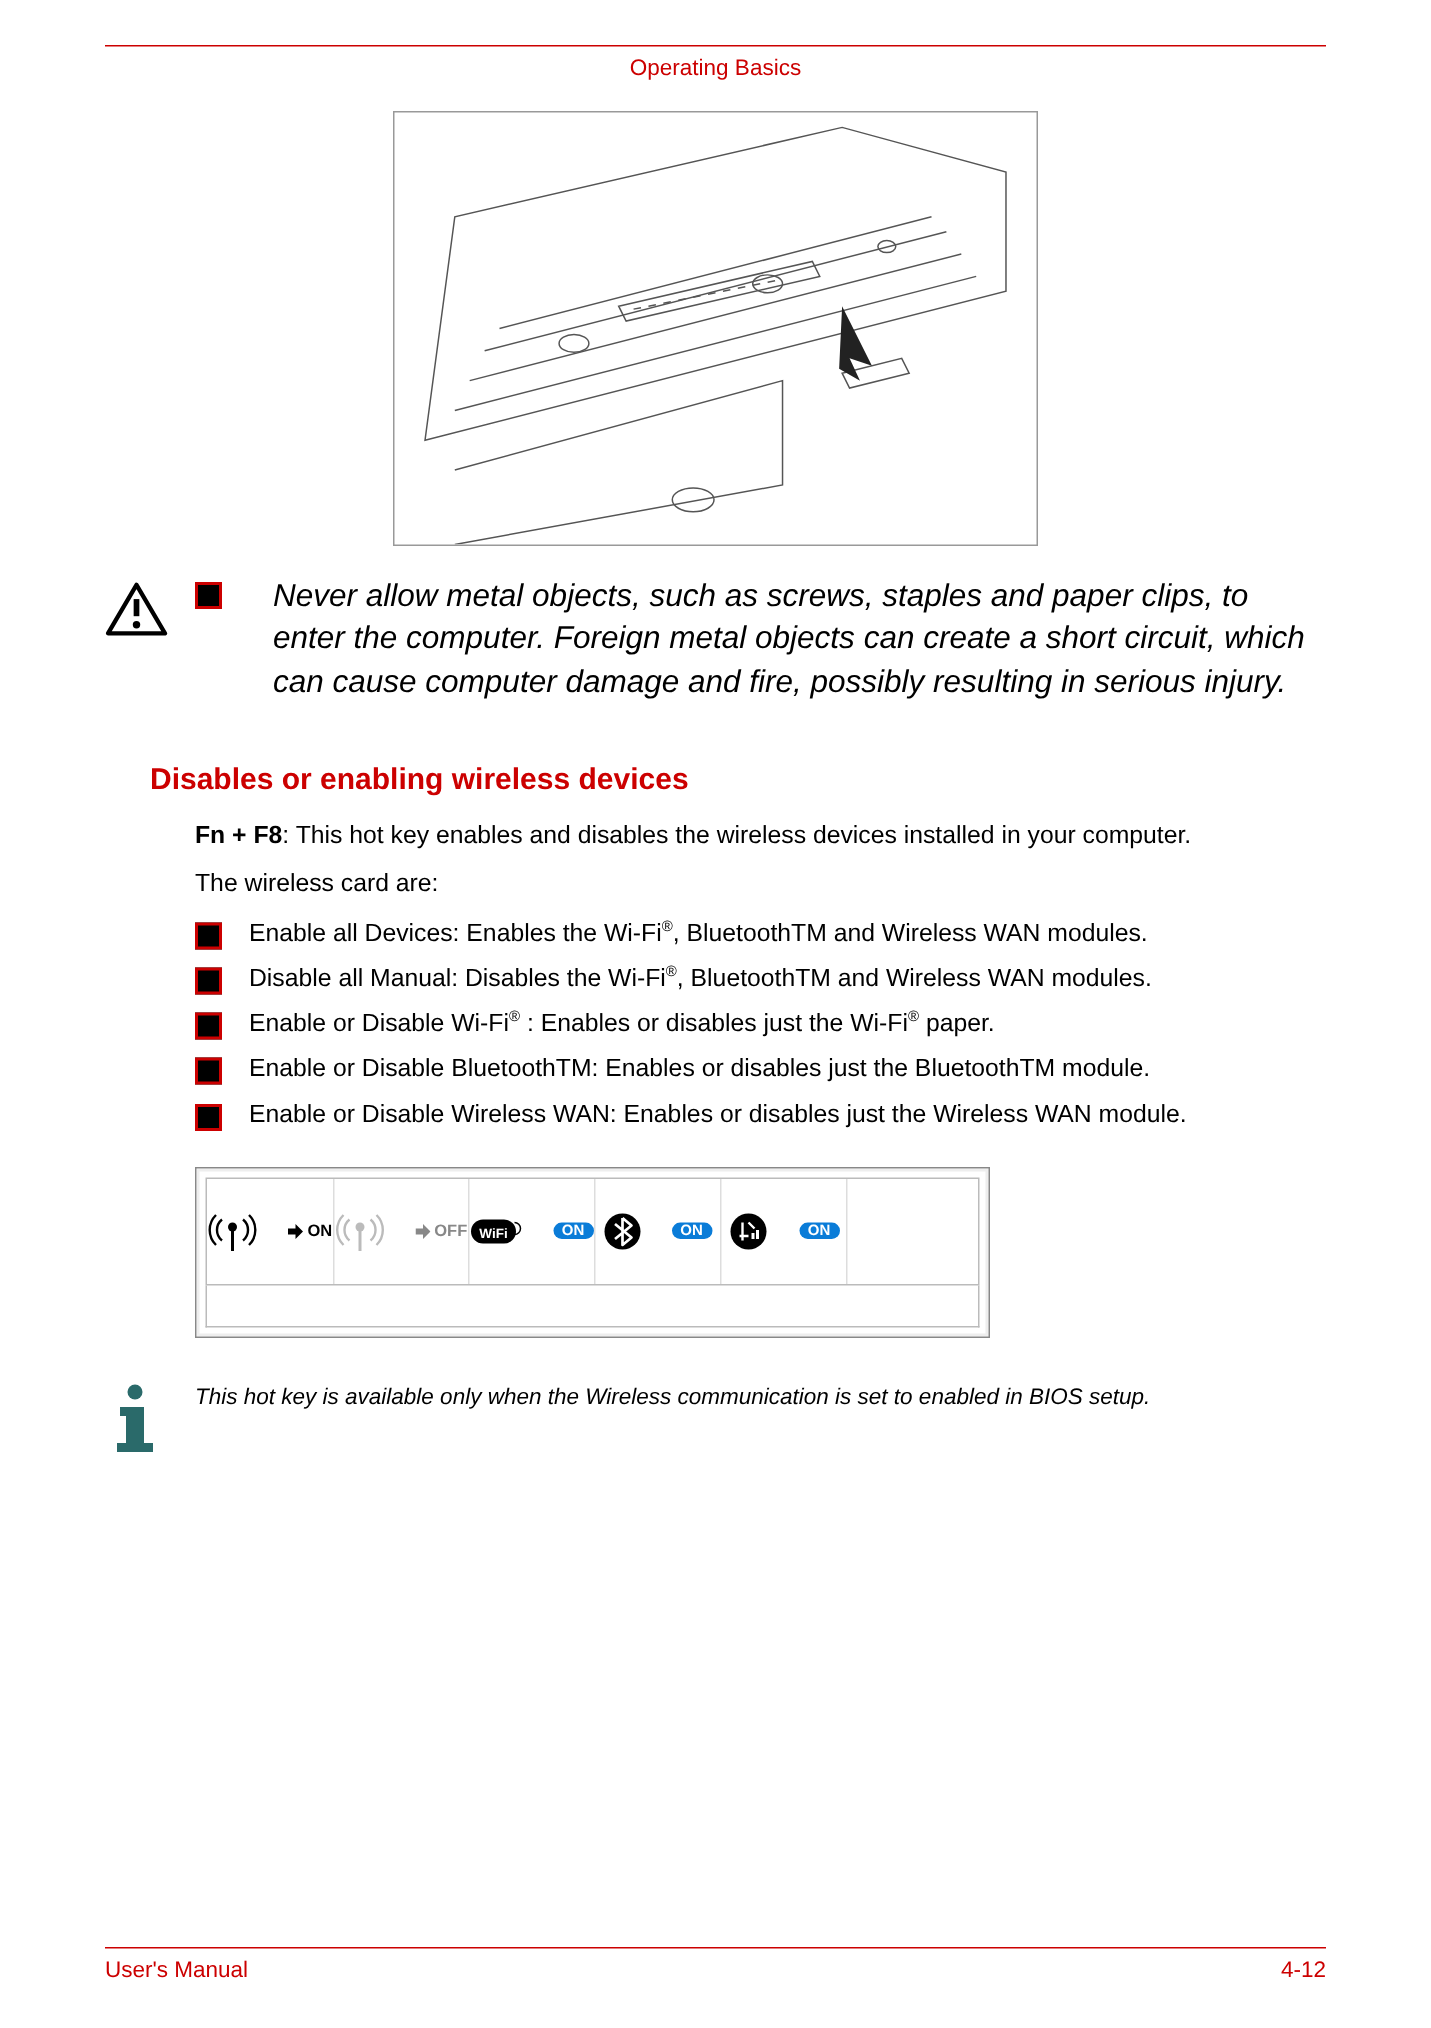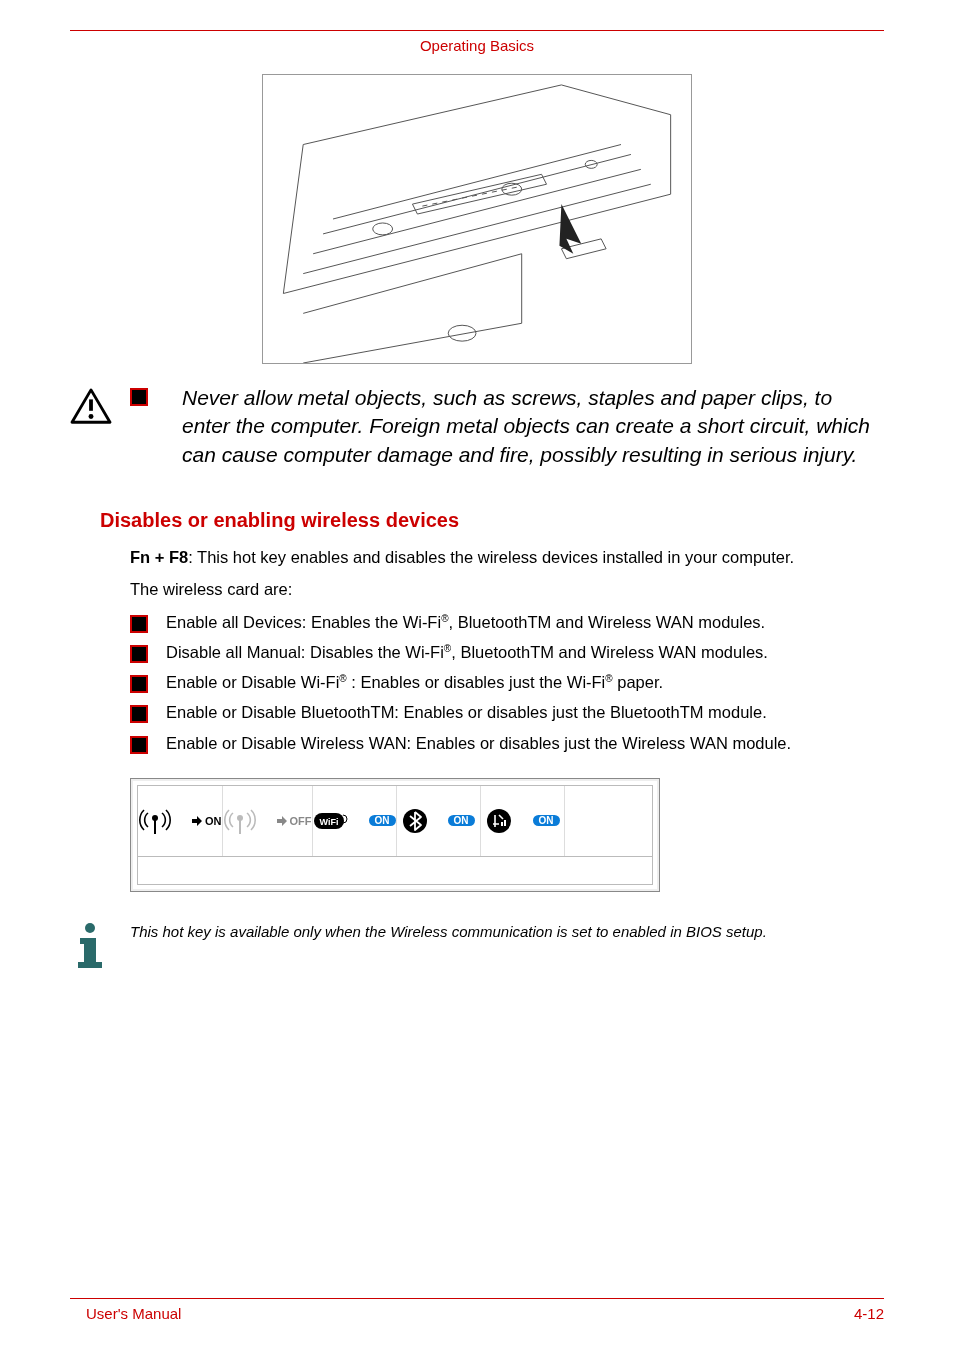--- a/index.html
+++ b/index.html
@@ -155,21 +155,20 @@
   }
   .footer-line {
     border-top: 1.5px solid #c00;
     margin-bottom: 6px;
   }
   .footer-row {
     display: flex;
     justify-content: space-between;
     color: #c00;
     font-size: 15px;
-    margin-left: 16px;
   }
   .arrow-label { display: inline-flex; align-items: center; gap: 3px; }
 </style>
 </head>
 <body>
 
 <div class="page">
 
   <div class="header-line"></div>
   <div class="header-text">Operating Basics</div>

